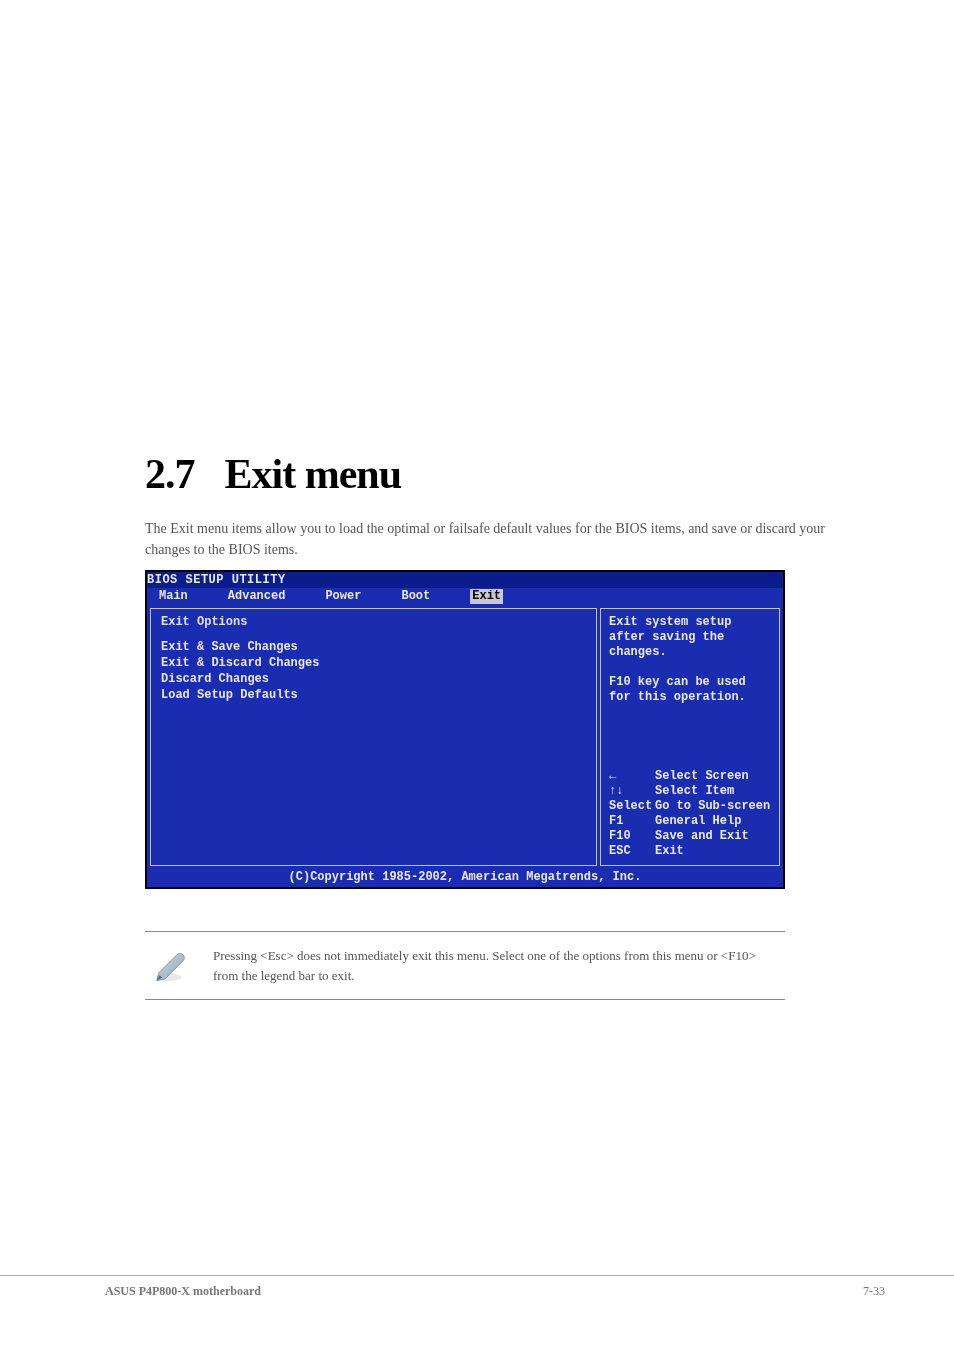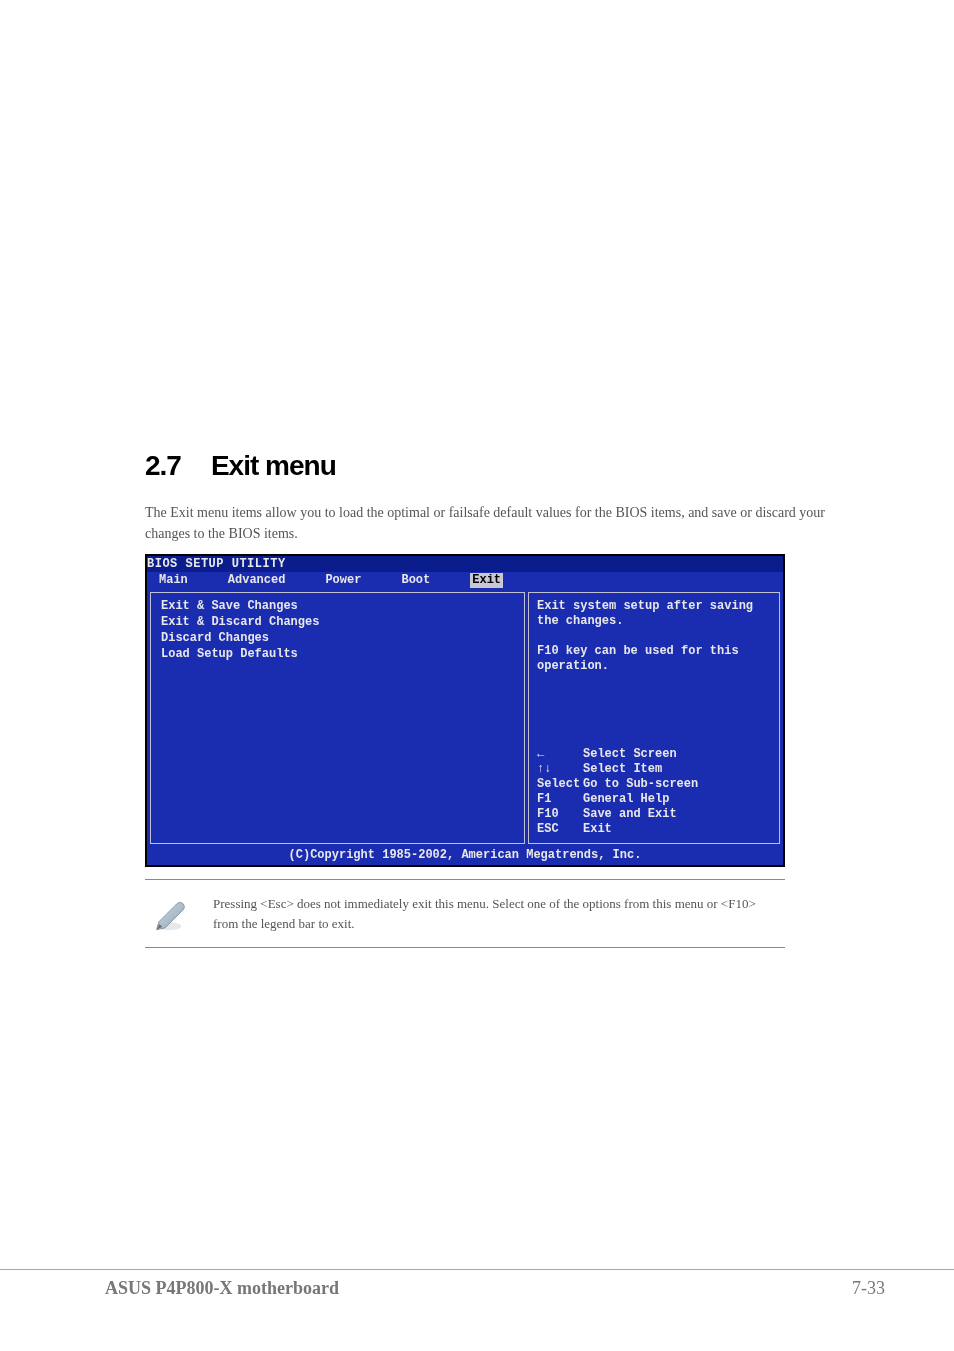--- a/index.html
+++ b/index.html
@@ -8,23 +8,23 @@
     height: 1351px;
     background: #ffffff;
     font-family: Georgia, serif;
     color: #333;
     position: relative;
   }
   .page {
     padding: 60px 100px 40px 145px;
   }
   .section-heading {
-    font-family: Liberation Sans, sans-serif;
+    font-family: Liberation Serif, serif;
     font-weight: 900;
-    font-size: 28px;
+    font-size: 42px;
     letter-spacing: -1px;
     color: #000;
     margin-top: 390px;
     margin-bottom: 20px;
   }
   .section-num {
     display: inline-block;
     margin-right: 30px;
   }
   .intro-text {
@@ -82,21 +82,21 @@
   }
   .bios-left .opt-heading {
     color: #dfe0ff;
     margin-bottom: 10px;
   }
   .bios-left .opt-item {
     color: #e8e8e8;
     margin-bottom: 1px;
   }
   .bios-right {
-    width: 252px;
+    width: 180px;
     border: 1px solid #c0c0d0;
     margin: 3px 3px 3px 0;
     padding: 6px 8px 6px 8px;
     color: #e8e8e8;
     display: flex;
     flex-direction: column;
     justify-content: space-between;
   }
   .help-text {
     white-space: pre-line;
@@ -112,23 +112,23 @@
   }
   .bios-footer {
     background: #1a2cb0;
     color: #e8e8e8;
     text-align: center;
     padding: 1px 0 2px 0;
     font-weight: bold;
   }
   .note-block {
     display: flex;
-    align-items: flex-end;
+    align-items: center;
     gap: 26px;
-    margin-top: 12px;
+    margin-top: 42px;
     border-top: 1px solid #888;
     border-bottom: 1px solid #888;
     padding: 14px 6px 14px 6px;
     width: 640px;
   }
   .note-icon {
     width: 36px;
     height: 36px;
     flex-shrink: 0;
   }
@@ -143,21 +143,21 @@
     left: 0;
     right: 0;
     border-top: 1px solid #aaa;
     padding-top: 8px;
   }
   .page-footer-inner {
     width: 780px;
     margin-left: 105px;
     display: flex;
     justify-content: space-between;
-    font-size: 18px;
+    font-size: 12px;
     color: #777;
   }
   .footer-left { font-weight: bold; }
 </style>
 </head>
 <body>
 
 <div class="page">
   <h1 class="section-heading">
     <span class="section-num">2.7</span><span>Exit menu</span>
@@ -169,20 +169,21 @@
     <div class="bios-titlebar">BIOS SETUP UTILITY</div>
     <div class="bios-tabs">
       <span class="bios-tab">Main</span>
       <span class="bios-tab">Advanced</span>
       <span class="bios-tab">Power</span>
       <span class="bios-tab">Boot</span>
       <span class="bios-tab active">Exit</span>
     </div>
     <div class="bios-body">
       <div class="bios-left">
+        <div class="opt-heading">Exit Options</div>
         <div class="opt-item">Exit &amp; Save Changes</div>
         <div class="opt-item">Exit &amp; Discard Changes</div>
         <div class="opt-item">Discard Changes</div>
         <div class="opt-item"></div>
         <div class="opt-item">Load Setup Defaults</div>
       </div>
       <div class="bios-right">
         <div class="help-text">Exit system setup after saving the changes.
 
 F10 key can be used for this operation.</div>

